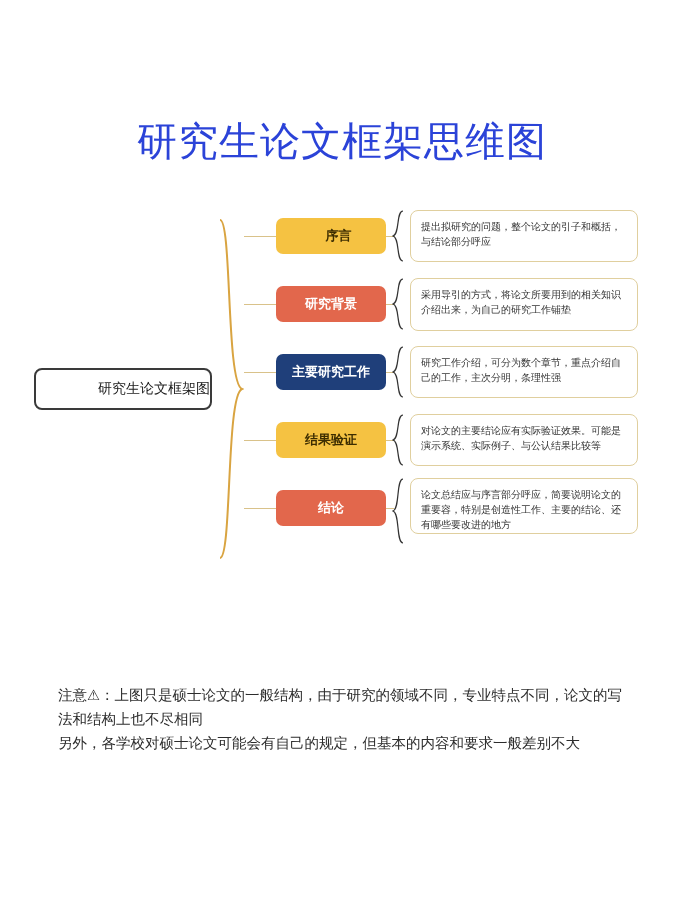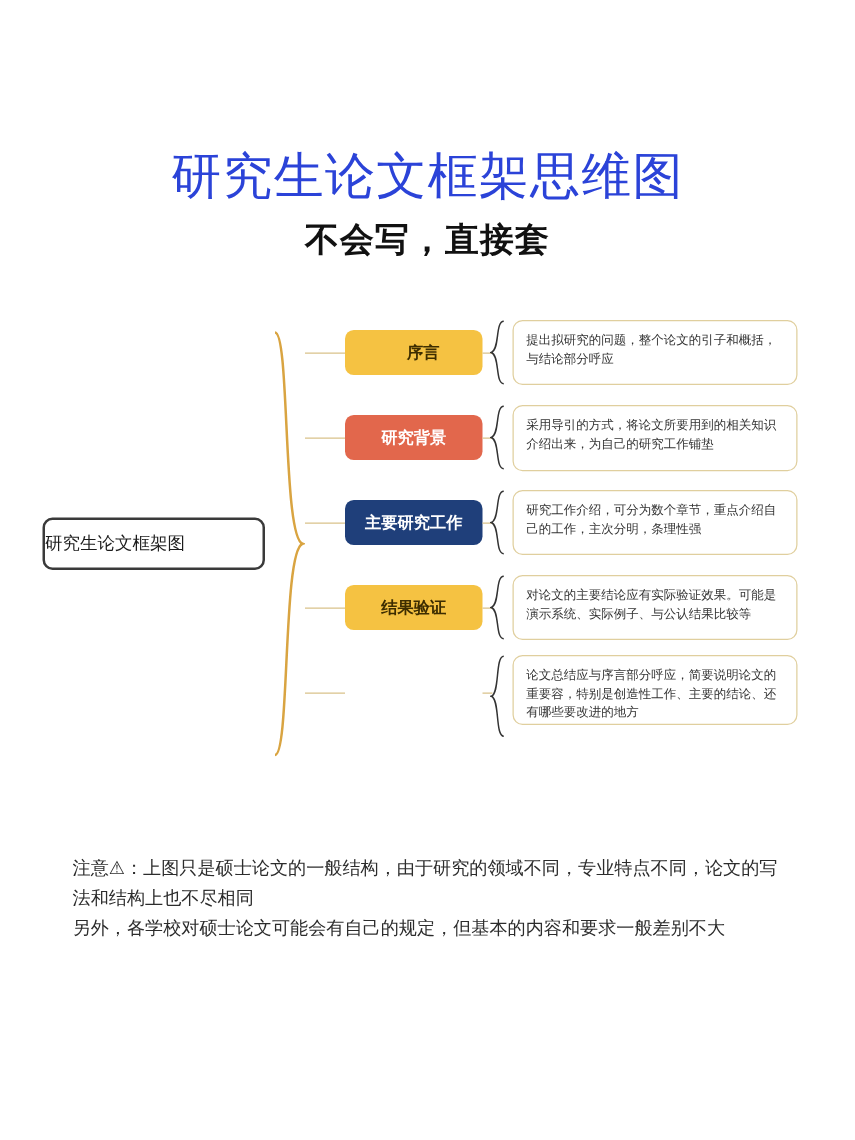--- a/index.html
+++ b/index.html
@@ -49,21 +49,21 @@
     position: absolute;
     left: 34px;
     top: 172px;
     width: 178px;
     height: 42px;
     border: 2px solid #3a3a3a;
     border-radius: 8px;
     background: #ffffff;
     display: flex;
     align-items: center;
-    justify-content: flex-start;
+    justify-content: flex-end;
     font-size: 14px;
     color: #1b1b1b;
     box-sizing: border-box;
   }
 
   
   .root-brace {
     position: absolute;
     left: 218px;
     top: 22px;
@@ -157,21 +157,20 @@
     color: #2c2c2c;
   }
   .note-line { margin: 0; }
   .note-indent { text-indent: 0; }
 </style>
 </head>
 <body>
 
 <div class="title-block">
   <h1 class="main-title">研究生论文框架思维图</h1>
-  <h2 class="sub-title">不会写，直接套</h2>
 </div>
 
 <div class="diagram">
 
   <div class="root-node">
     <span>研究生论文框架图</span>
   </div>
 
   <svg class="root-brace" viewBox="0 0 26 342" preserveAspectRatio="none">
     <path d="M2,2 C14,2 8,165 24,171 C8,177 14,340 2,340" fill="none" stroke="#d9a441" stroke-width="2"></path>
@@ -188,20 +187,23 @@
   </div>
   <div class="node node-2">
     <span>主要研究工作</span>
   </div>
   <div class="node node-1">
     <span>研究背景</span>
   </div>
   <div class="node node-3">
     <span>结果验证</span>
   </div>
+  <div class="node node-4">
+    <span>结论</span>
+  </div>
 
   <div class="connector2 d-0"></div>
   <div class="connector2 d-1"></div>
   <div class="connector2 d-2"></div>
   <div class="connector2 d-3"></div>
   <div class="connector2 d-4"></div>
 
   <svg class="small-brace sb-0" viewBox="0 0 14 52" preserveAspectRatio="none">
     <path d="M11,1 C4,1 8,24 1,26 C8,28 4,51 11,51" fill="none" stroke="#333" stroke-width="1.2"></path>
   </svg>

